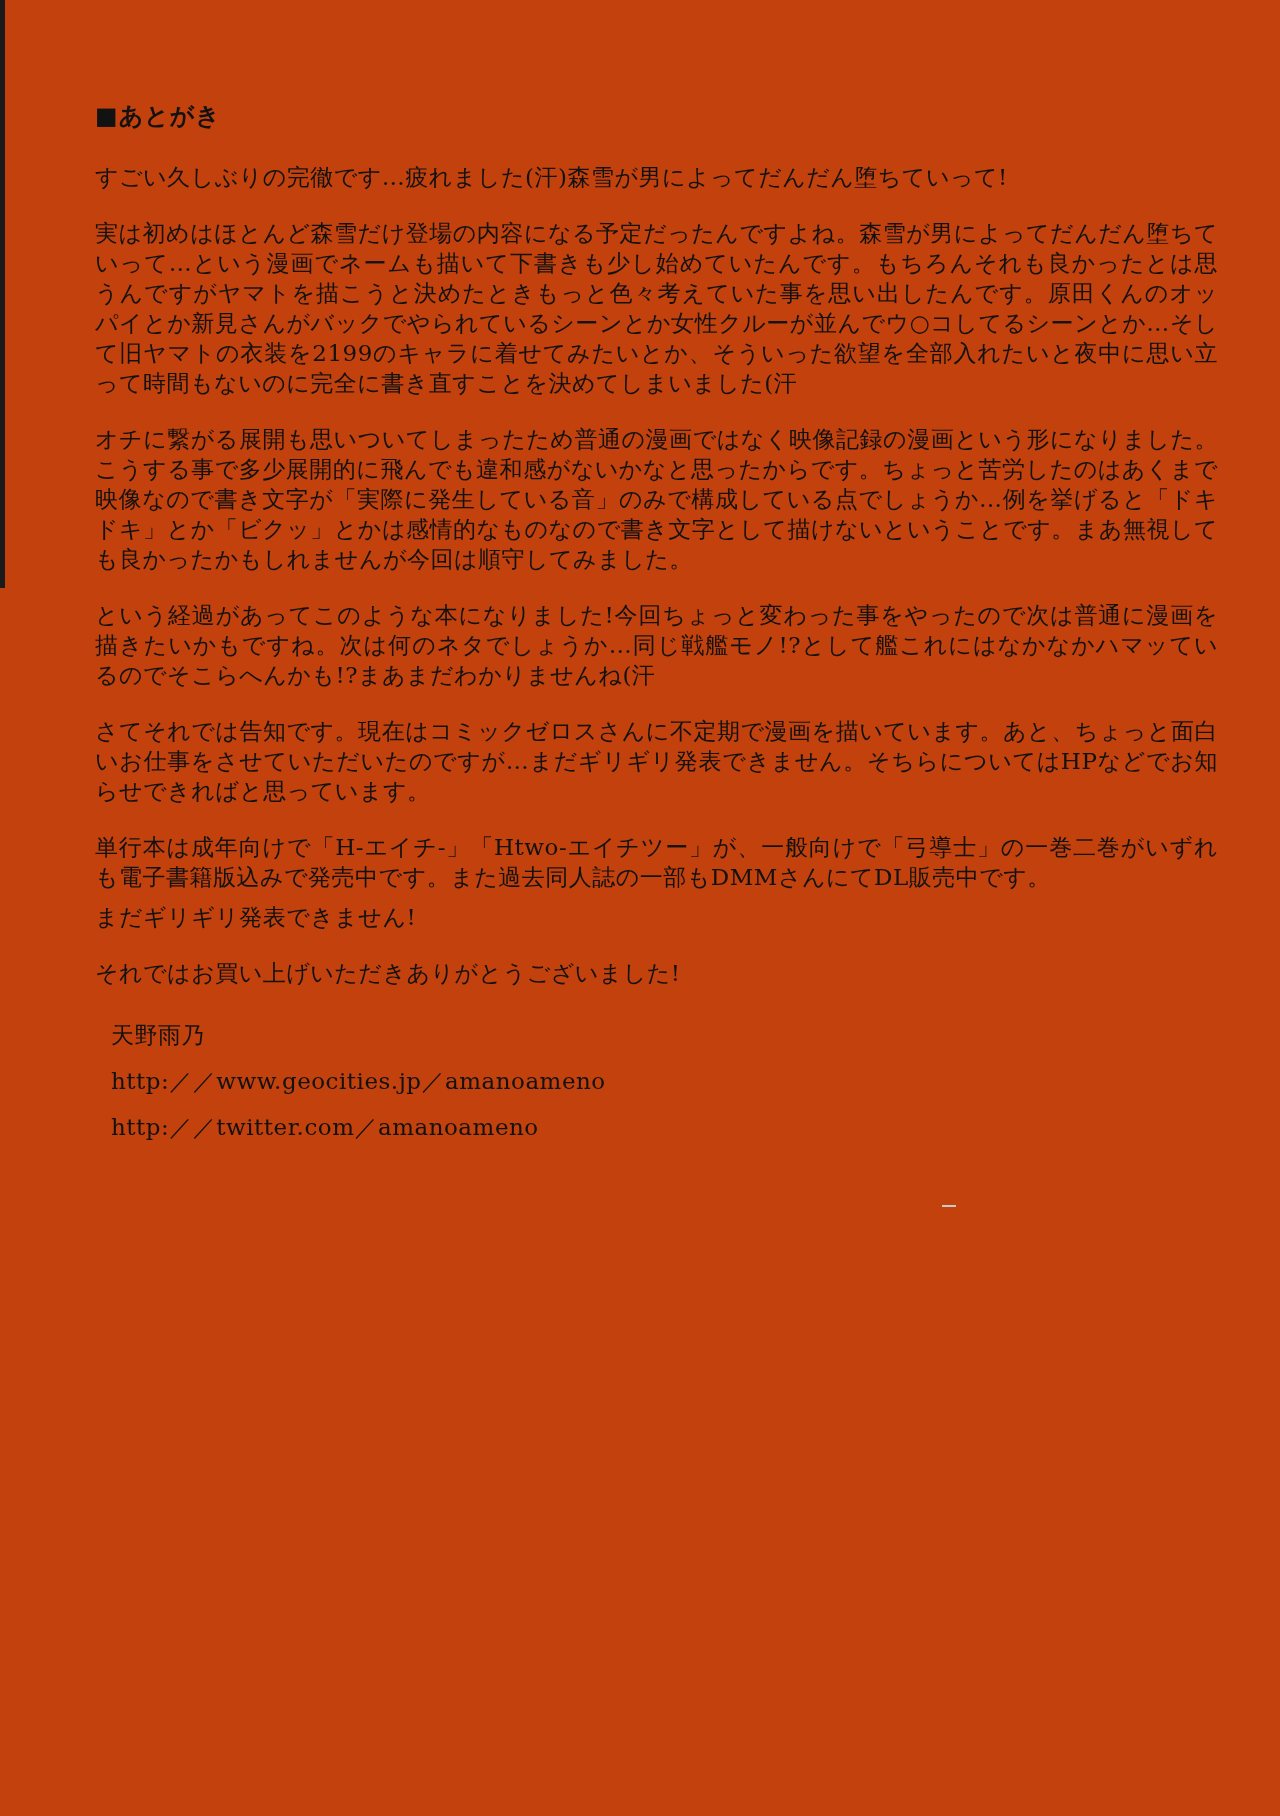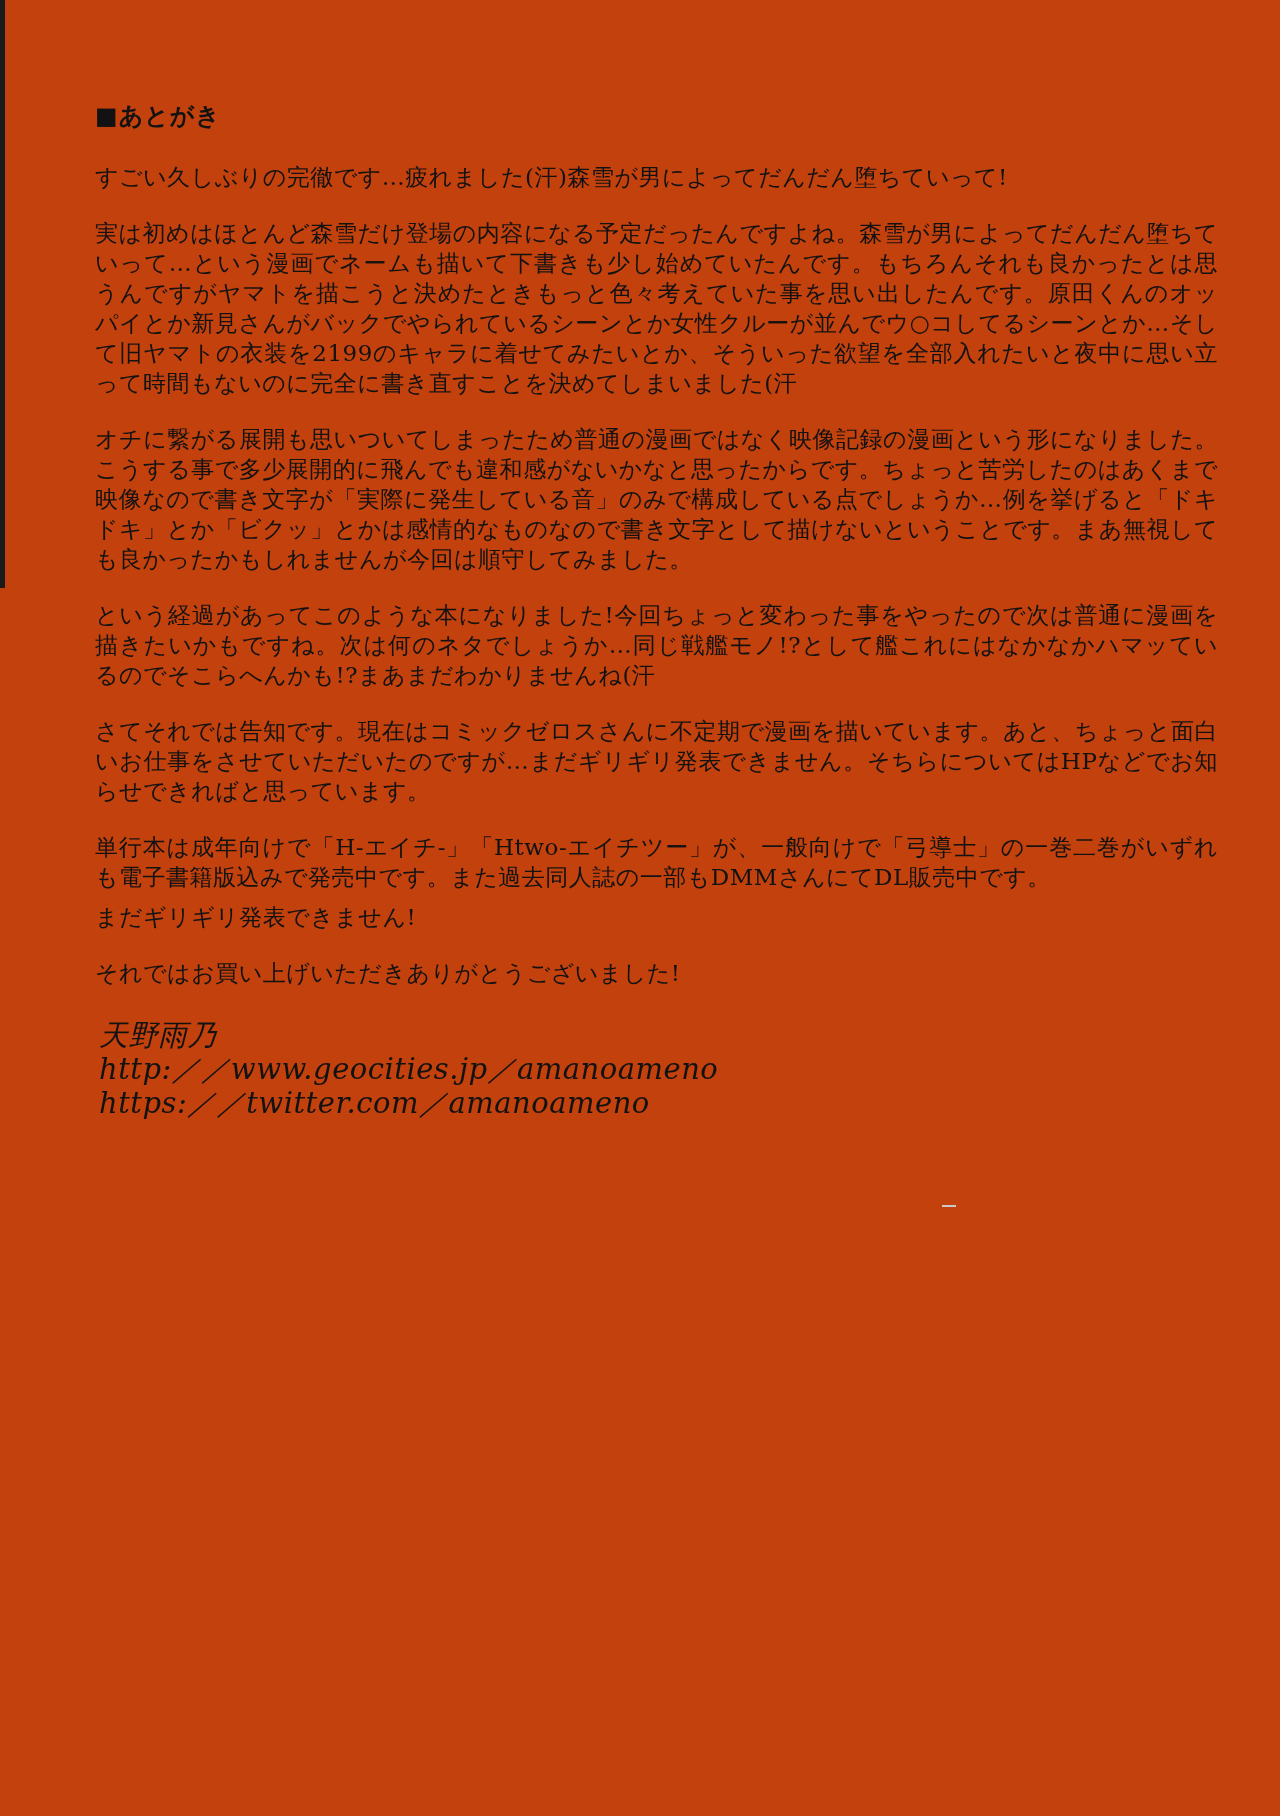--- a/index.html
+++ b/index.html
@@ -59,25 +59,24 @@
   .para.tight {
     margin-bottom: 10px;
   }
   .para.no-gap {
     margin-top: 0;
   }
   .signature {
     margin-top: 32px;
   }
   .signature p {
-    font-size: 29px;
+    font-size: 23px;
     line-height: 30px;
-    margin: 4px;
+    margin: 16px;
     letter-spacing: 0.5px;
-    font-style: italic;
   }
   .page-number {
     position: absolute;
     bottom: 26px;
     left: 0;
     width: 100%;
     text-align: right;
     font-size: 22px;
     font-weight: bold;
     padding-left: 30px;
@@ -105,18 +104,18 @@
 
     <p class="para tight">単行本は成年向けで「H-エイチ-」「Htwo-エイチツー」が、一般向けで「弓導士」の一巻二巻がいずれも電子書籍版込みで発売中です。また過去同人誌の一部もDMMさんにてDL販売中です。</p>
 
     <p class="para no-gap">まだギリギリ発表できません!</p>
 
     <p class="para">それではお買い上げいただきありがとうございました!</p>
 
     <div class="signature">
       <p>天野雨乃</p>
       <p>http:／／www.geocities.jp／amanoameno</p>
-      <p>https:／／twitter.com／amanoameno</p>
+      <p>http:／／twitter.com／amanoameno</p>
     </div>
   </div>
 
   <div class="page-number">23</div>
 </div>
 
 </body></html>

